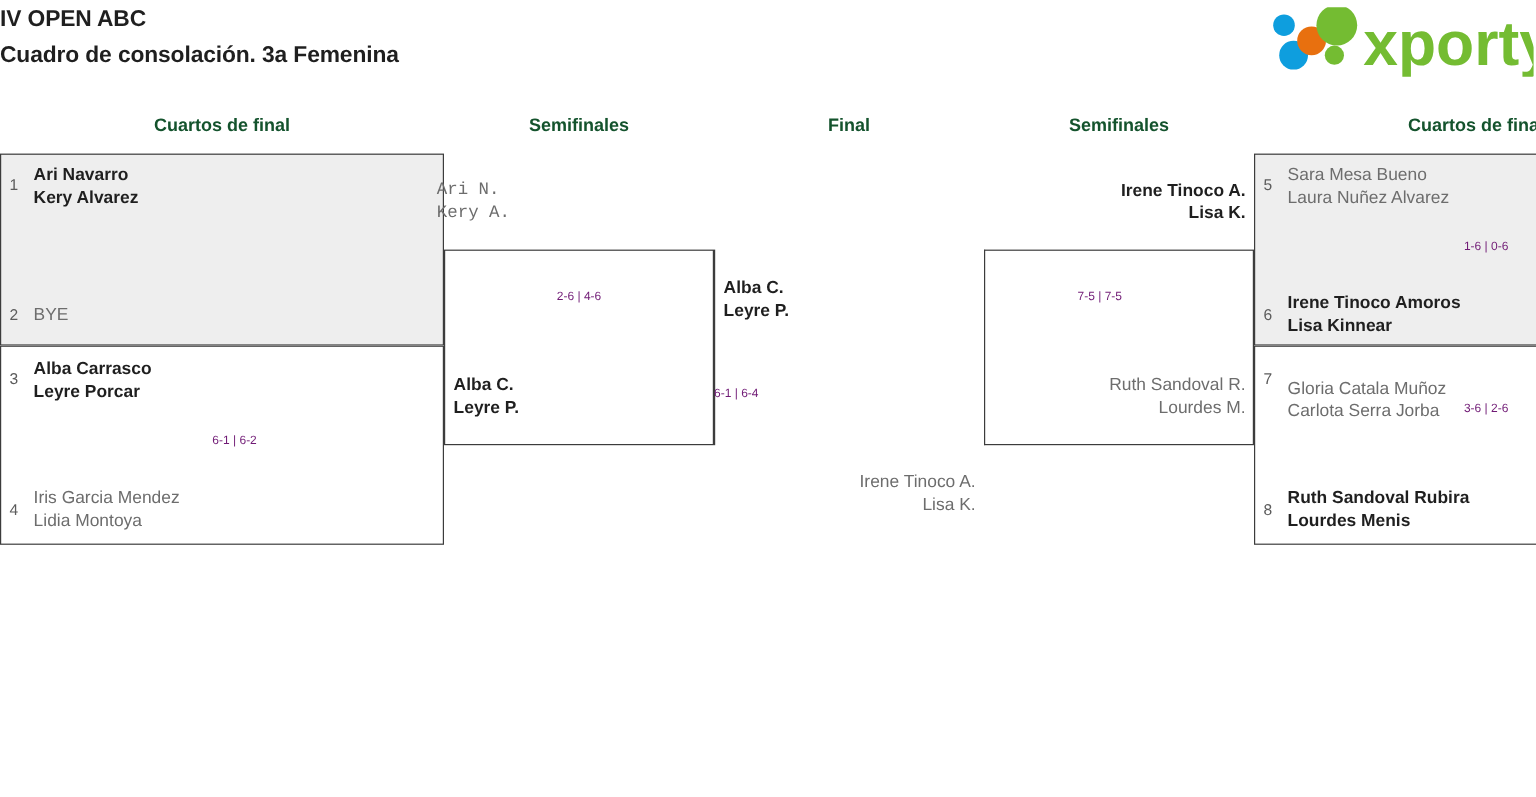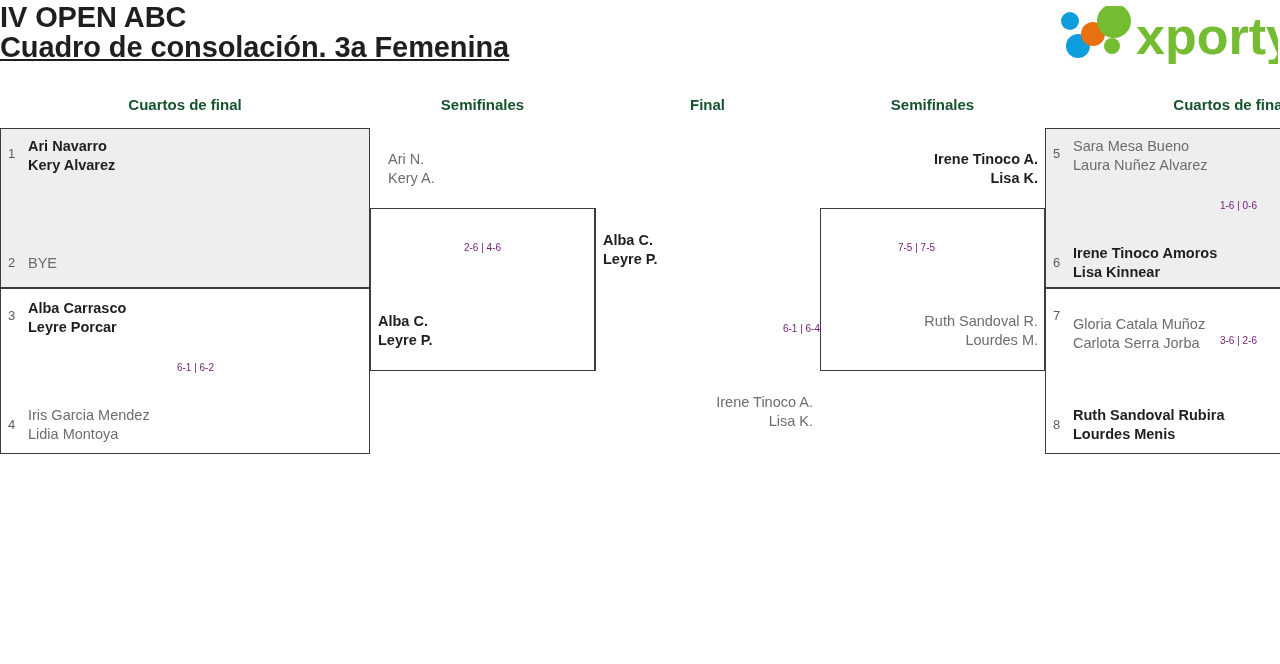--- a/index.html
+++ b/index.html
@@ -19,28 +19,28 @@
   
   .header {
     position: absolute;
     left: 0; top: 0;
     width: 1280px;
     height: 88px;
   }
   .title-block {
     position: absolute;
     left: 0; top: 2px;
-    font-size: 29px;
+    font-size: 19px;
     font-weight: bold;
     line-height: 30px;
     letter-spacing: -0.1px;
     white-space: nowrap;
   }
   .title-line1 { display: block; }
-  .title-line2 { display: block; text-decoration: underline; }
+  .title-line2 { display: block; }
 
   
   .logo {
     position: absolute;
     left: 1050px;
     top: 6px;
     width: 228px;
     height: 58px;
   }
   .logo svg { display: block; }
@@ -165,37 +165,37 @@
   <span class="line winner">Leyre Porcar</span>
 </div>
 <div class="score align-right" style="left:44px; top:362px; width:170px;">6-1 | 6-2</div>
 <div class="seed" style="left:8px; top:417px;">4</div>
 <div class="team align-left" style="left:28px; top:406px;">
   <span class="line loser">Iris Garcia Mendez</span>
   <span class="line loser">Lidia Montoya</span>
 </div>
 
 <div class="box box-white sf-l"></div>
-<div class="team align-left" style="left:388px; top:150px;">
+<div class="team align-left" style="left:364px; top:150px;font-family:Liberation Mono, monospace;">
   <span class="line loser">Ari N.</span>
   <span class="line loser">Kery A.</span>
 </div>
 <div class="score" style="left:370px; top:242px; width:225px; text-align:center;">2-6 | 4-6</div>
 <div class="team align-left" style="left:378px; top:312px;">
   <span class="line winner">Alba C.</span>
   <span class="line winner">Leyre P.</span>
 </div>
 
 <div class="final-rule final-rule-left"></div>
 <div class="final-rule final-rule-right"></div>
 <div class="team align-left" style="left:603px; top:231px;">
   <span class="line winner">Alba C.</span>
   <span class="line winner">Leyre P.</span>
 </div>
-<div class="score" style="left:595px; top:323px; width:225px; text-align:right;">6-1 | 6-4</div>
+<div class="score" style="left:595px; top:323px; width:225px; text-align:left;">6-1 | 6-4</div>
 <div class="team align-right" style="left:595px; top:393px; width:218px;">
   <span class="line loser">Irene Tinoco A.</span>
   <span class="line loser">Lisa K.</span>
 </div>
 
 <div class="box box-white sf-r"></div>
 <div class="team align-right" style="left:820px; top:150px; width:218px;">
   <span class="line winner">Irene Tinoco A.</span>
   <span class="line winner">Lisa K.</span>
 </div>

